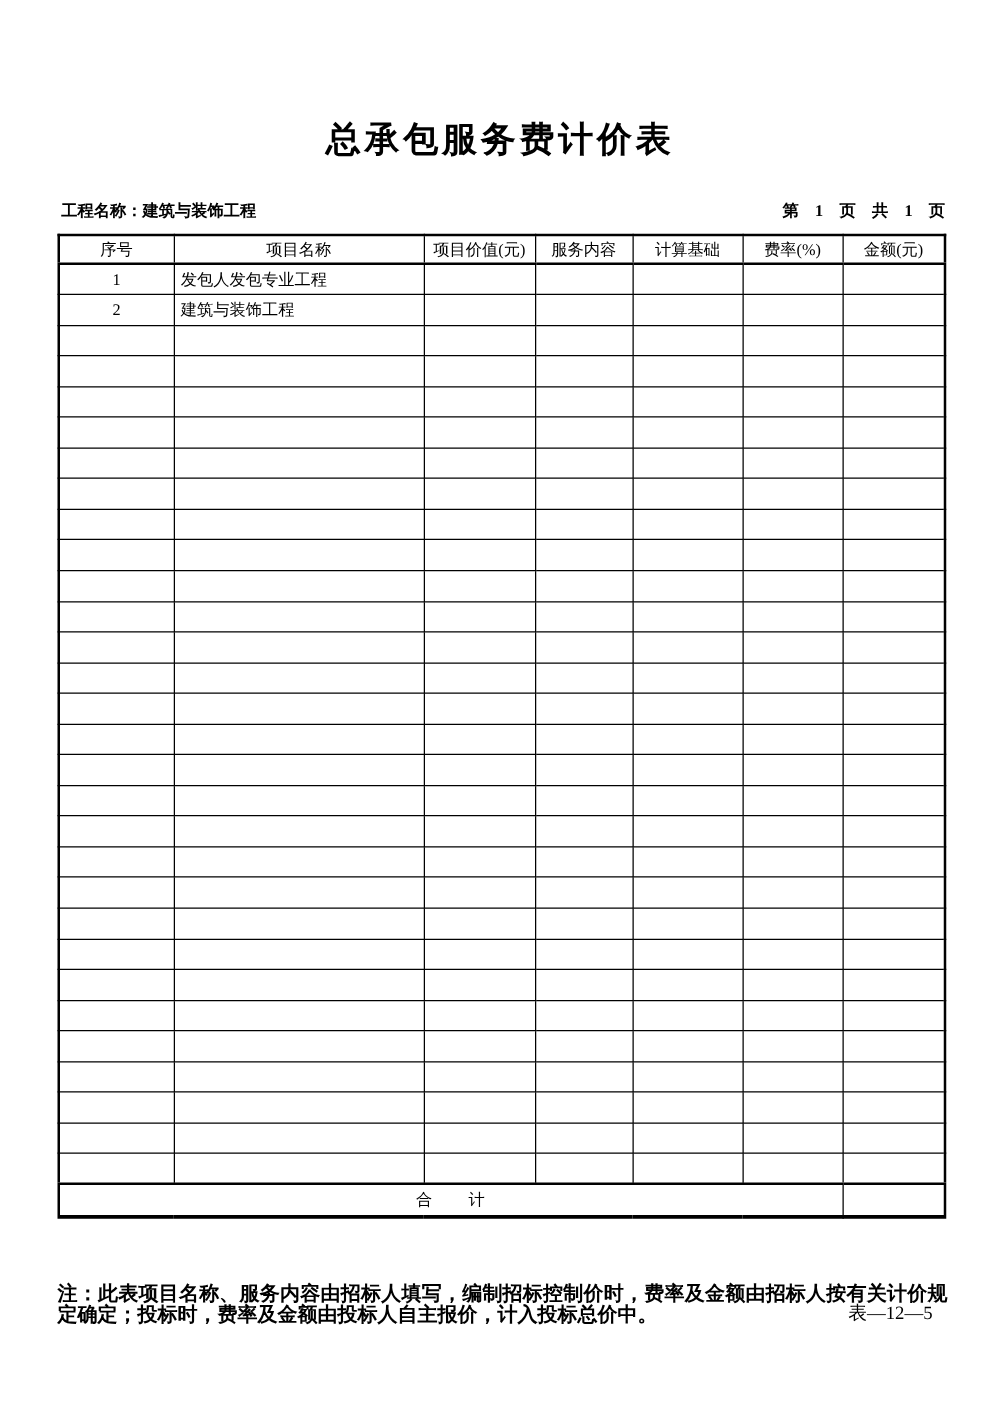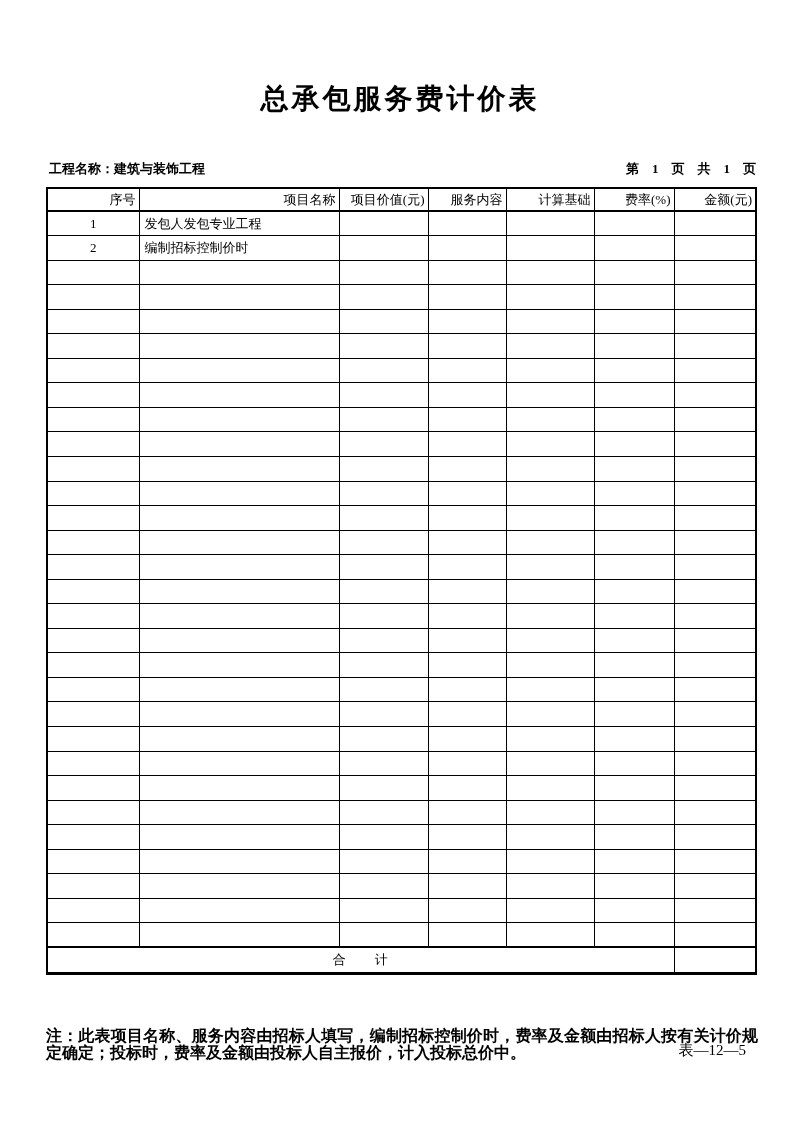--- a/index.html
+++ b/index.html
@@ -5,40 +5,40 @@
   * { box-sizing: border-box; }
   html, body { margin: 0; padding: 0; background: #ffffff; }
   body {
     width: 800px; height: 1128px; position: relative;
     font-family: "Liberation Serif", "DejaVu Serif", serif;
     color: #000;
   }
   .title {
     position: absolute; top: 80px; left: 0; right: 0;
     text-align: center; font-size: 28px; font-weight: 600;
-    letter-spacing: 3px; margin: 0;
+    letter-spacing: 3px; margin: 13px;
   }
   .meta {
     position: absolute; left: 46px; top: 142px; width: 710px; height: 38px;
     font-size: 13px; font-weight: bold;
   }
   .meta-left  { position: absolute; left: 3px;  bottom: 2px; white-space: nowrap; }
   .meta-mid   { position: absolute; left: 249px; bottom: 2px; line-height: 15px; white-space: nowrap; }
   .meta-right { position: absolute; right: 0;  bottom: 2px; white-space: nowrap; margin-left: 44px; }
   table {
     position: absolute; left: 46px; top: 187px; width: 709px;
     border-collapse: collapse; table-layout: fixed;
     border: 2px solid #000; border-bottom: 3px solid #000;
   }
   th, td {
     border: 1px solid #000; font-weight: normal; font-size: 13px;
     padding: 0 3px; overflow: hidden; white-space: nowrap;
   }
   thead tr { height: 23px; }
-  thead th { border-bottom: 2px solid #000; text-align: right; }
+  thead th { border-bottom: 2px solid #000; text-align: center; }
   tbody tr { height: 24.55px; }
   tbody td { text-align: center; }
   tbody td.name { text-align: left; padding-left: 5px; }
   tfoot tr { height: 26px; }
   tfoot td { border-top: 2px solid #000; }
   .total-label { text-align: center; letter-spacing: 1px; }
   .note {
     position: absolute; left: 46px; top: 1028px; width: 712px;
     font-size: 16px; font-weight: bold; line-height: 16.5px; text-align: justify;
   }
@@ -86,21 +86,21 @@
           <td>1</td>
           <td class="name">发包人发包专业工程</td>
           <td></td>
           <td></td>
           <td></td>
           <td></td>
           <td></td>
         </tr>
         <tr>
           <td>2</td>
-          <td class="name">编制招标控制价时</td>
+          <td class="name">建筑与装饰工程</td>
           <td></td>
           <td></td>
           <td></td>
           <td></td>
           <td></td>
         </tr>
         <tr>
           <td></td>
           <td></td>
           <td></td>

